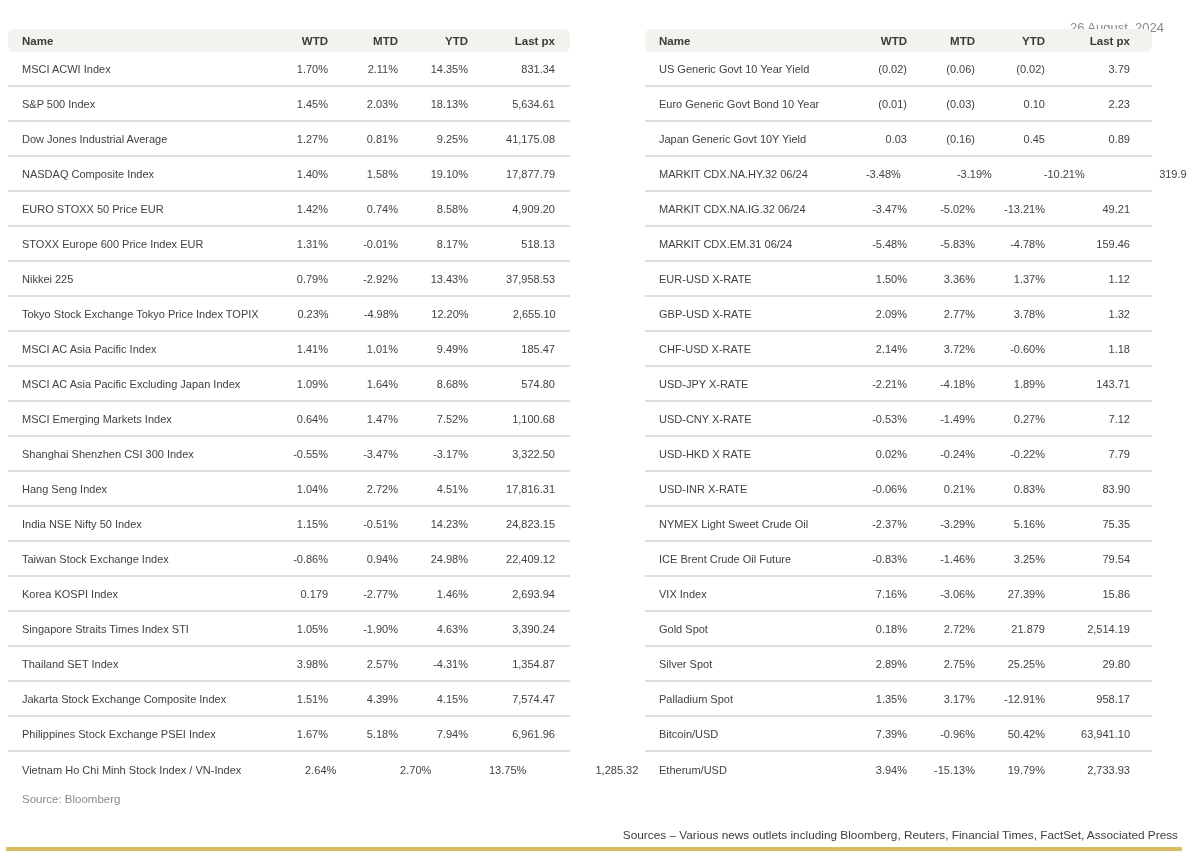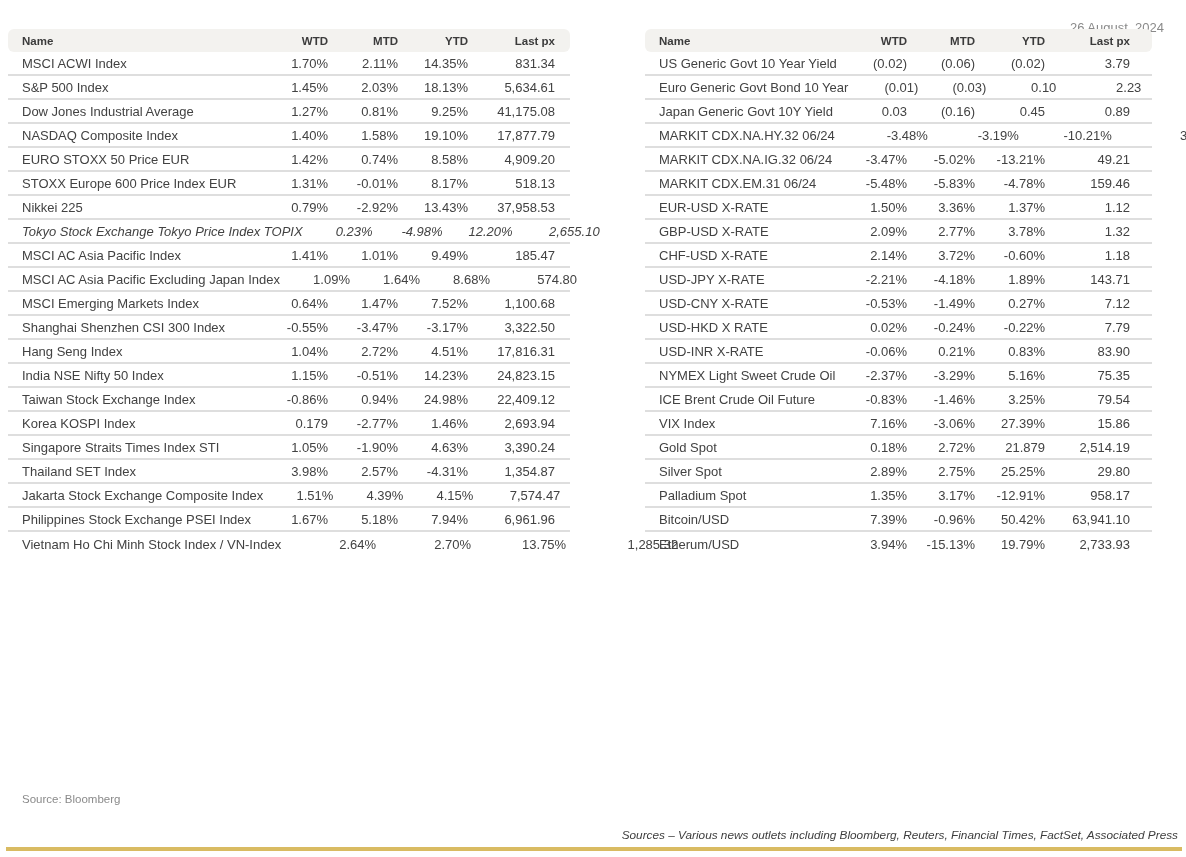--- a/index.html
+++ b/index.html
@@ -20,35 +20,35 @@
 
   .thead, .tr { display: grid; align-items: center; }
   .mtable.left  .thead, .mtable.left  .tr { grid-template-columns: 1fr 70px 70px 70px 87px; padding-right: 15px; }
   .mtable.right .thead, .mtable.right .tr { grid-template-columns: 1fr 70px 68px 70px 85px; padding-right: 22px; }
 
   .thead {
     height: 23px; background: #f3f2ef;
     font-weight: bold; font-size: 11.5px; color: #3b3b3b; border-radius: 6px;
   }
   .tr {
-    height: 24px; font-size: 13px; color: #424242;
+    height: 35px; font-size: 11px; color: #424242;
     border-bottom: 2px solid #dedede;
   }
   .tr:last-child { border-bottom: none; }
 
   .th, .td { text-align: right; white-space: nowrap; }
   .th.name, .td.name { text-align: left; padding-left: 14px; overflow: visible; }
 
   .source-note {
     position: absolute; left: 22px; top: 793px;
     font-size: 11.5px; color: #8a8a8a;
   }
   .footer-note {
     position: absolute; right: 8px; top: 828px;
-    font-size: 11.8px; color: #3d3d3d; white-space: nowrap; font-style: italic;
+    font-size: 11.8px; color: #3d3d3d; white-space: nowrap;
   }
   .accent-bar {
     position: absolute; left: 6px; top: 847px;
     width: 1176px; height: 4px; background: #d9bb62;
   }
 </style>
 </head>
 <body>
 
 <div class="date-label">26 August, 2024</div>
@@ -111,21 +111,21 @@
   </div>
 
   <div class="tr" style="border-bottom-color: rgb(222, 222, 222);">
     <div class="td name">Nikkei 225</div>
     <div class="td">0.79%</div>
     <div class="td">-2.92%</div>
     <div class="td">13.43%</div>
     <div class="td">37,958.53</div>
   </div>
 
-  <div class="tr" style="border-bottom-color: rgb(222, 222, 222); font-style: italic;">
+  <div class="tr" style="border-bottom-color: rgb(222, 222, 222);">
     <div class="td name">Tokyo Stock Exchange Tokyo Price Index TOPIX</div>
     <div class="td">0.23%</div>
     <div class="td">-4.98%</div>
     <div class="td">12.20%</div>
     <div class="td">2,655.10</div>
   </div>
 
   <div class="tr" style="border-bottom-color: rgb(222, 222, 222);">
     <div class="td name">MSCI AC Asia Pacific Index</div>
     <div class="td">1.41%</div>

